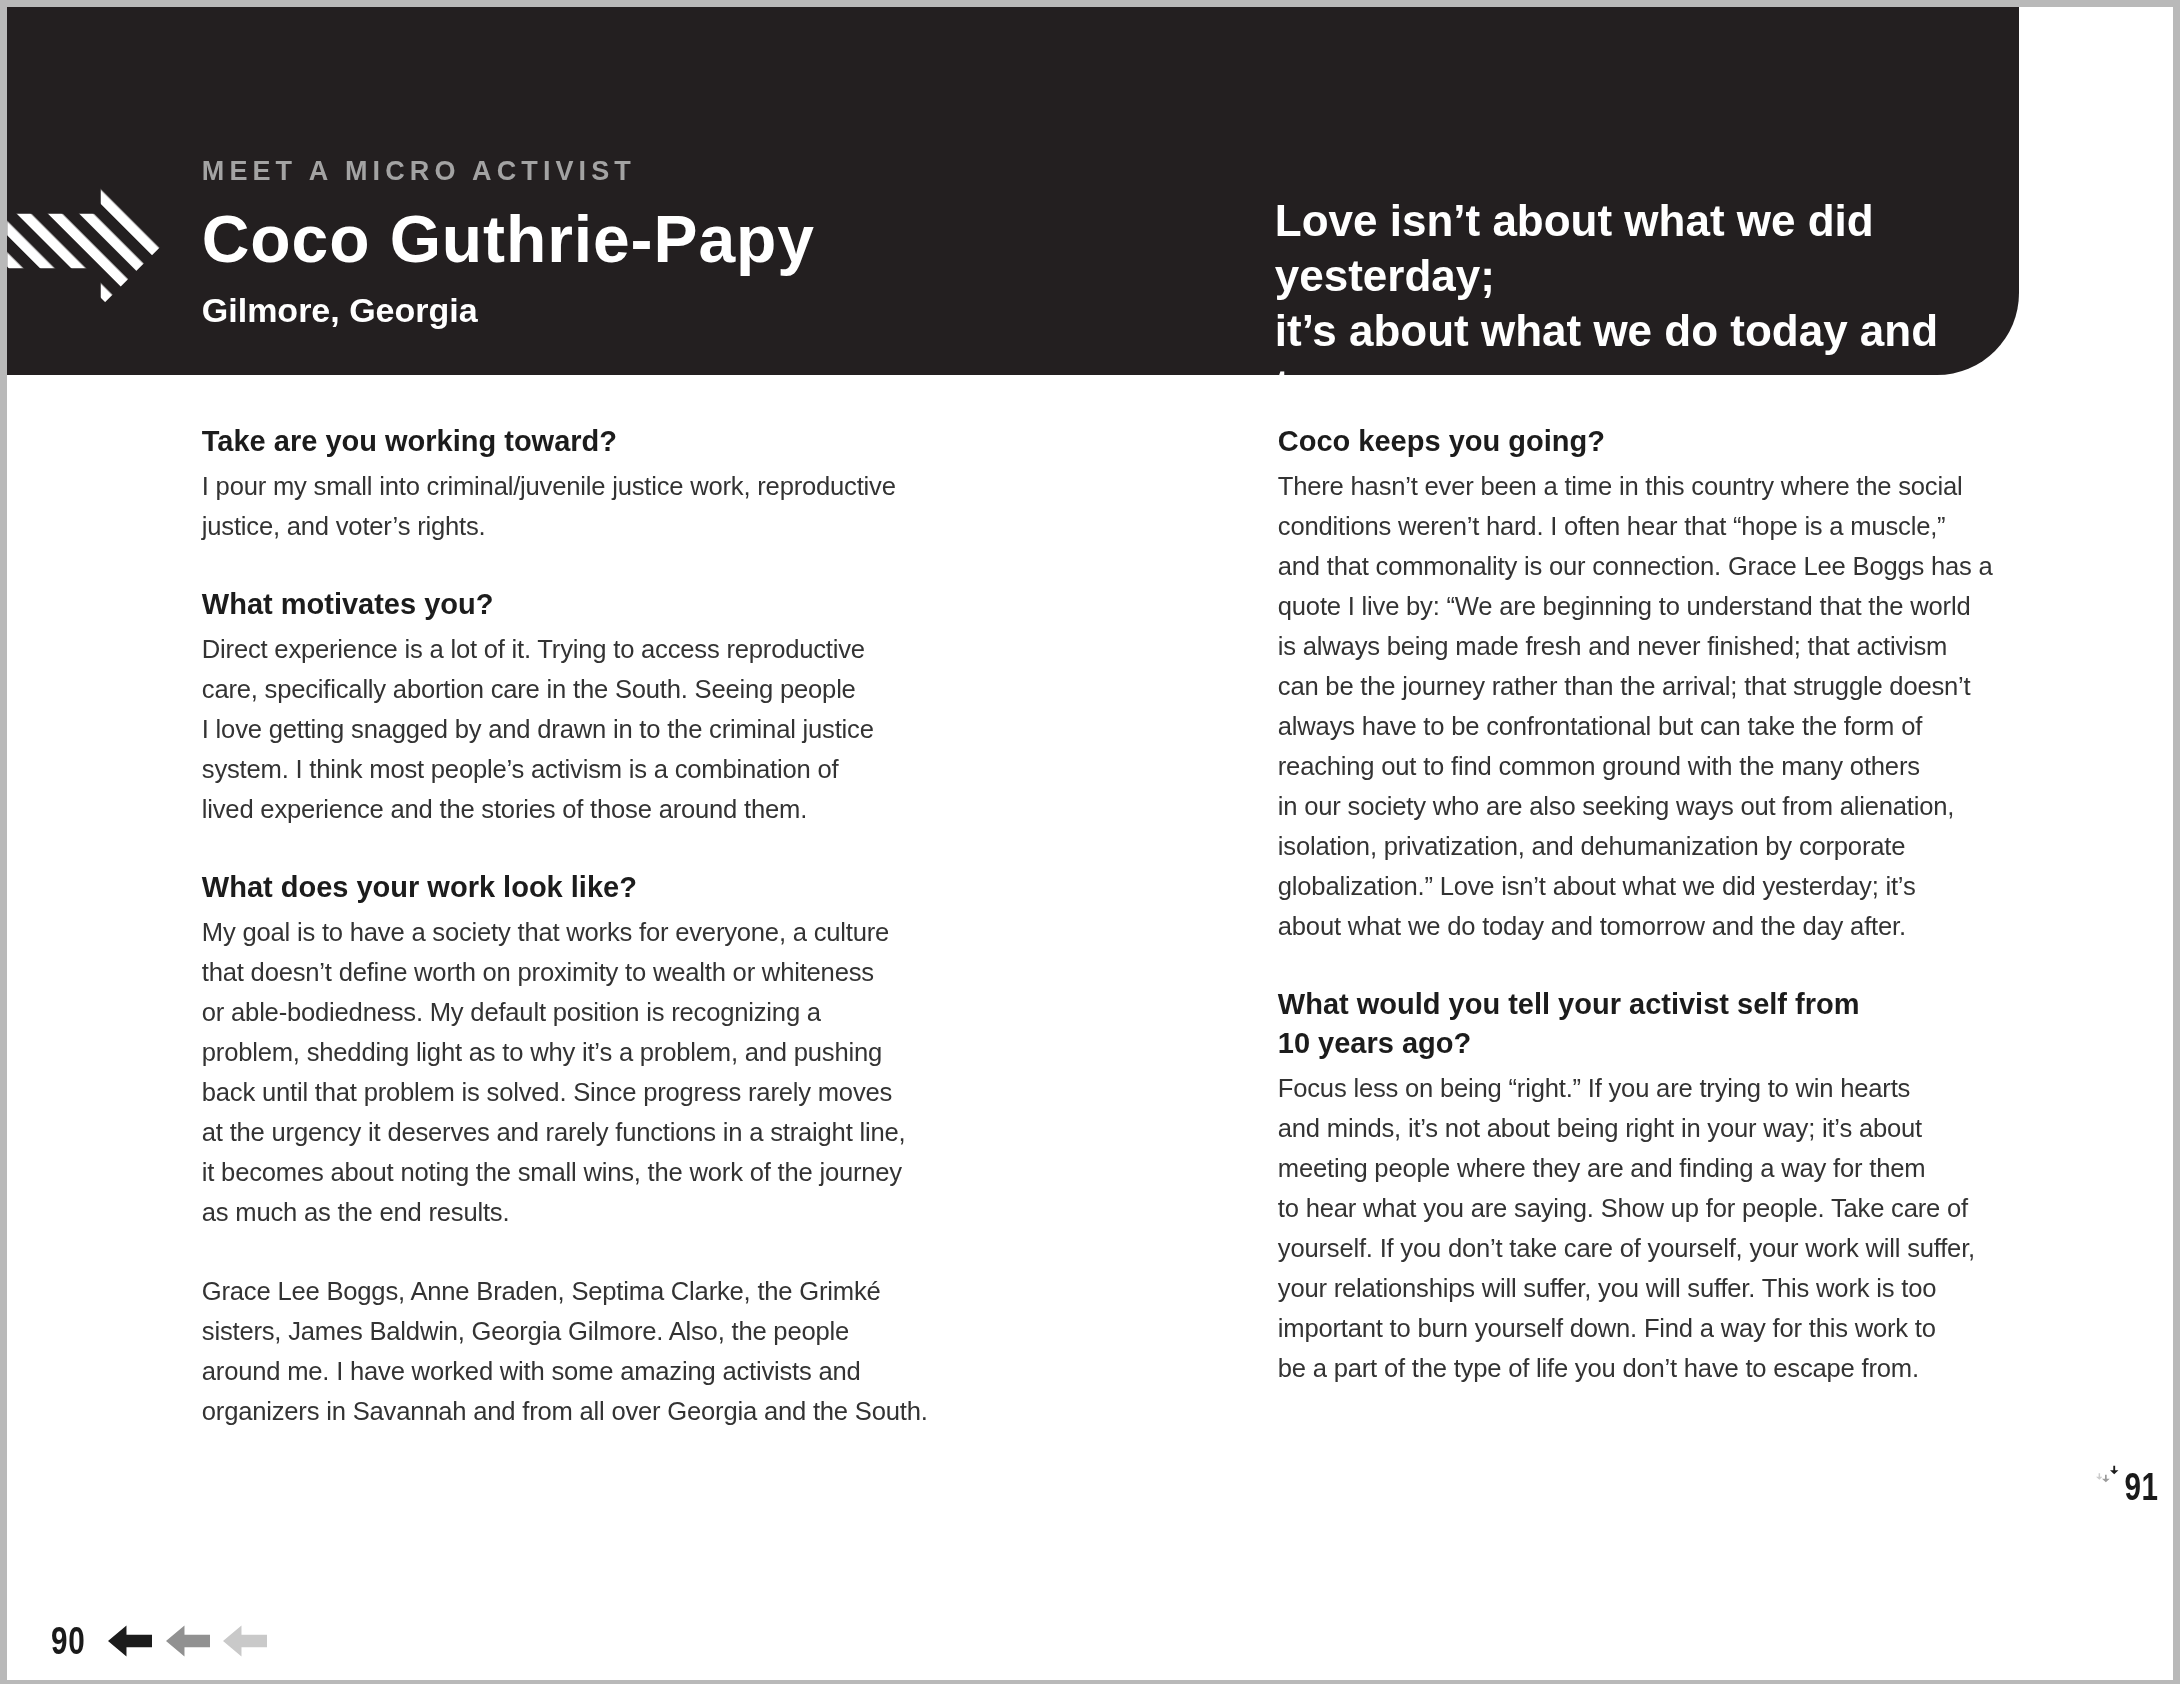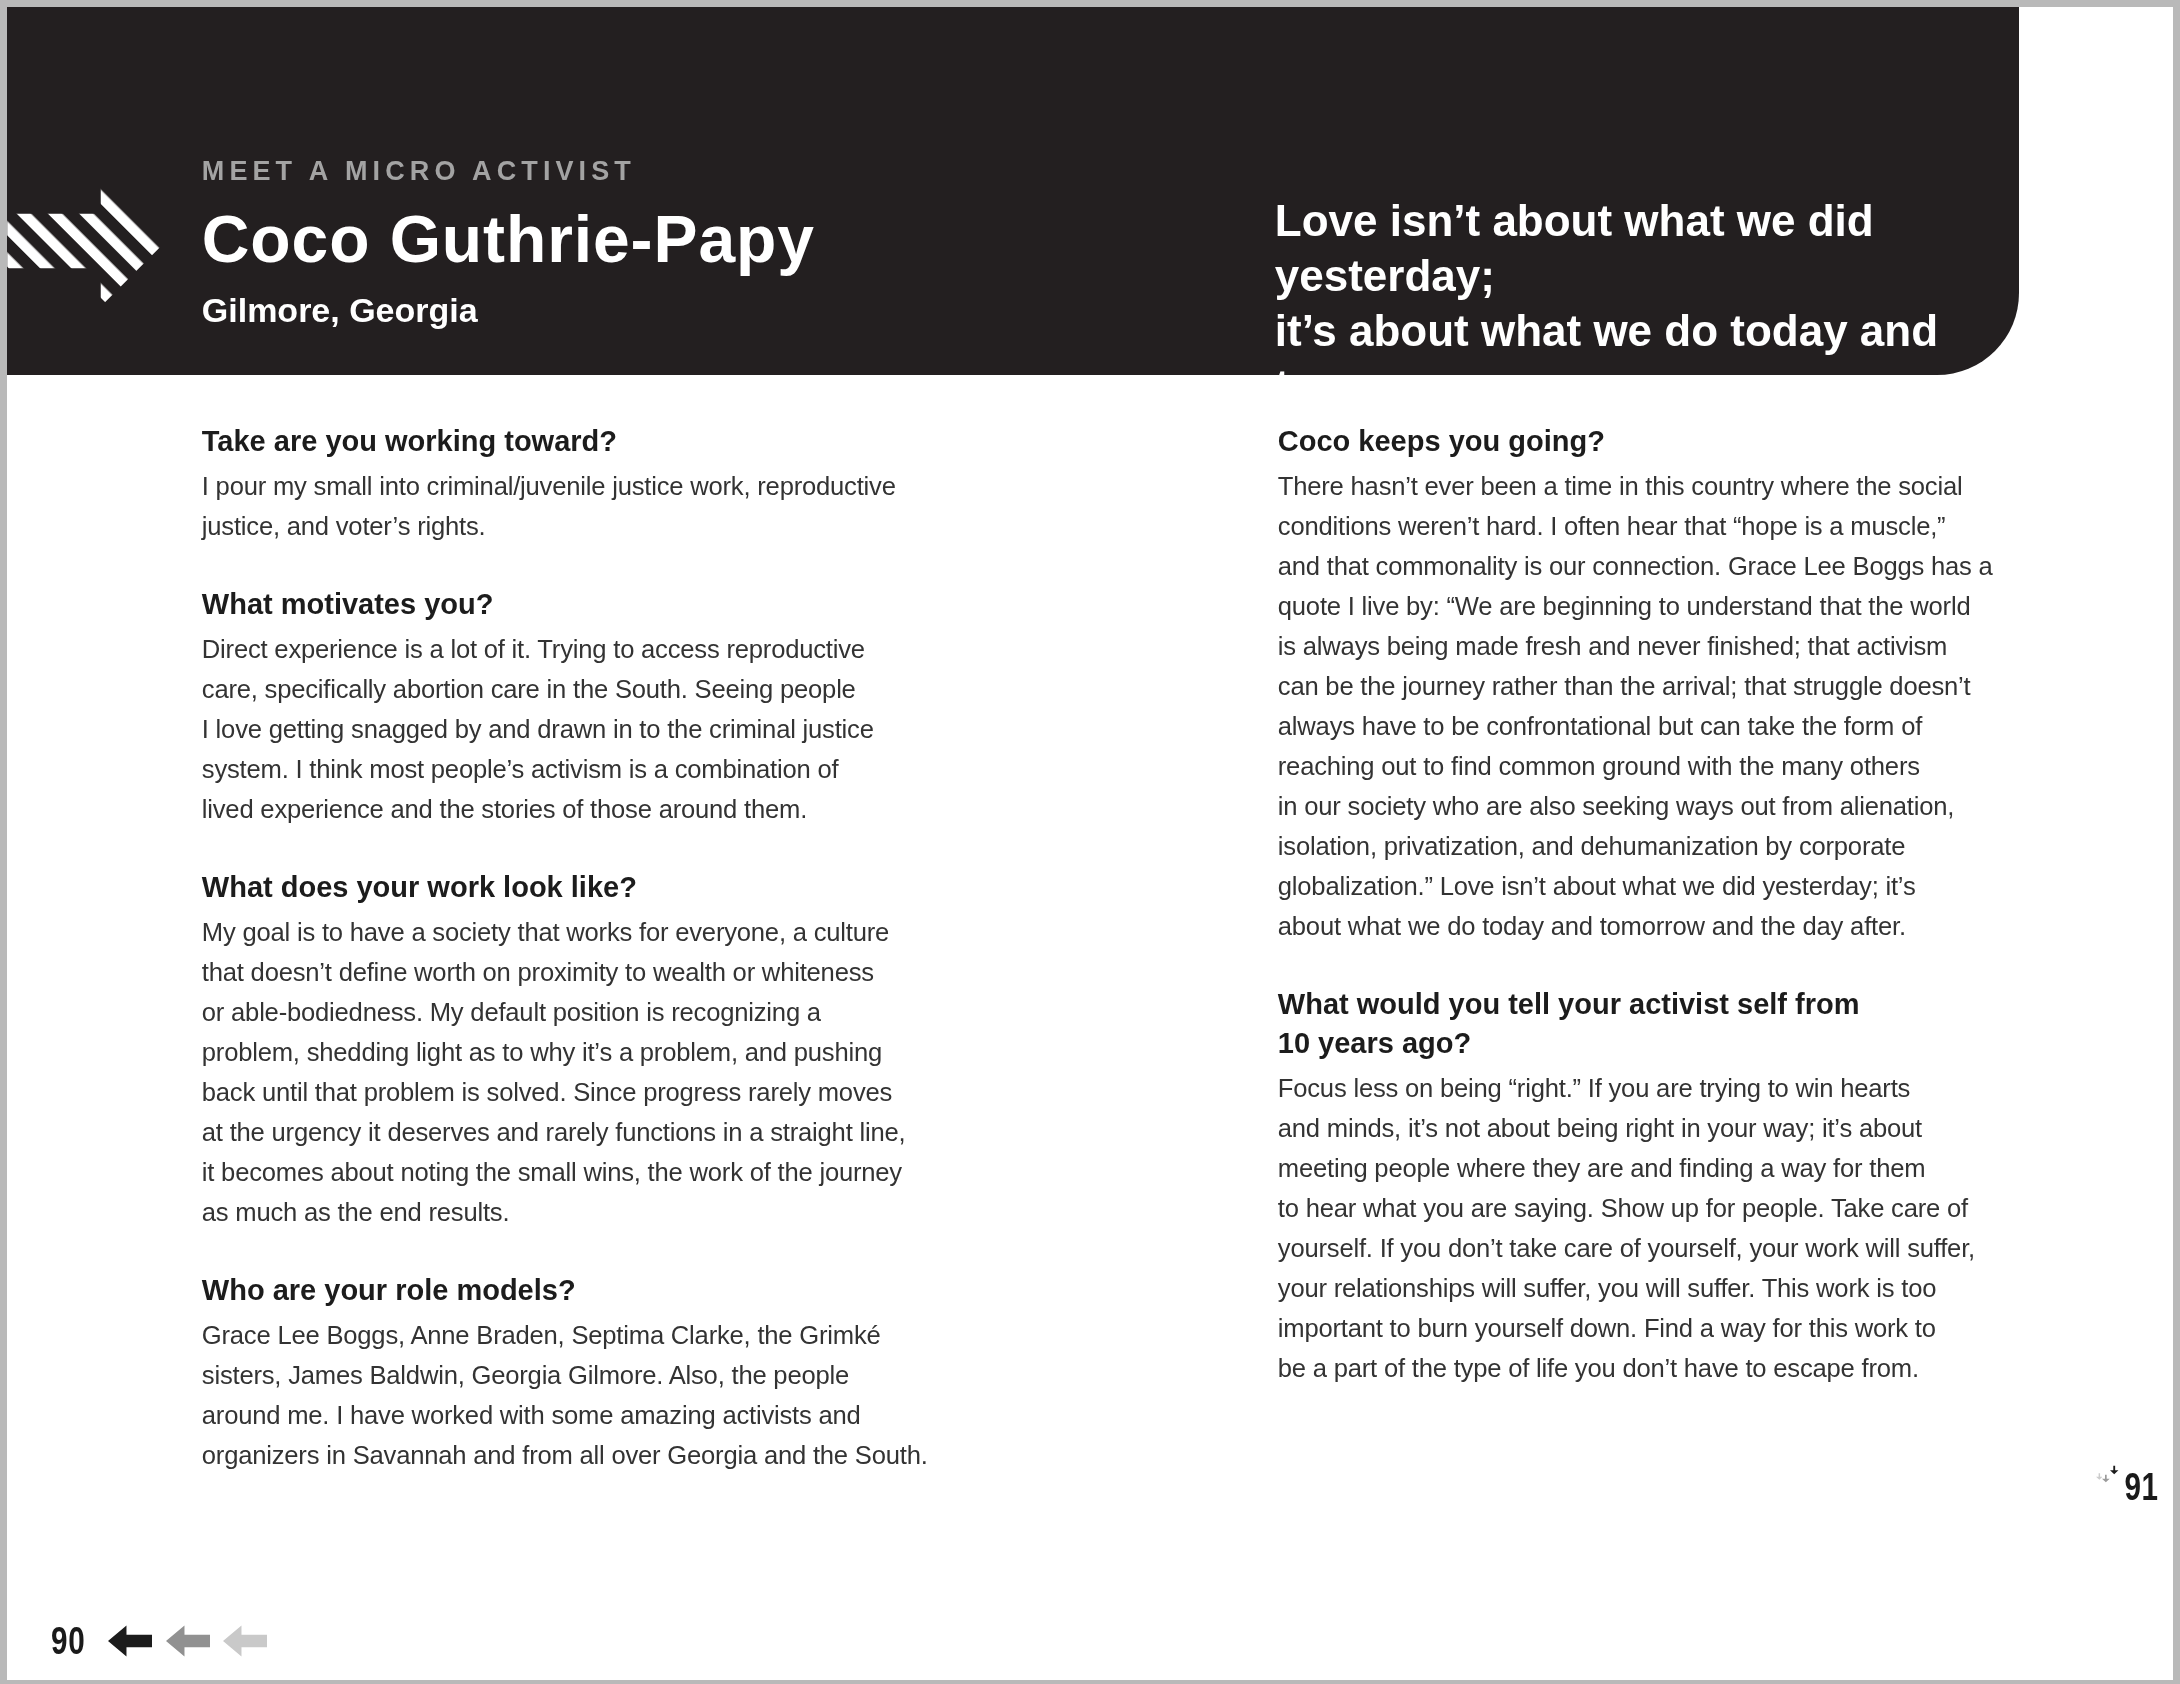--- a/index.html
+++ b/index.html
@@ -176,21 +176,20 @@
       <div class="qa-answer">My goal is to have a society that works for everyone, a culture
 that doesn’t define worth on proximity to wealth or whiteness
 or able-bodiedness. My default position is recognizing a
 problem, shedding light as to why it’s a problem, and pushing
 back until that problem is solved. Since progress rarely moves
 at the urgency it deserves and rarely functions in a straight line,
 it becomes about noting the small wins, the work of the journey
 as much as the end results.</div>
     </div>
     <div class="qa-block">
-      <div class="qa-question">Who are your role models?</div>
       <div class="qa-answer">Grace Lee Boggs, Anne Braden, Septima Clarke, the Grimké
 sisters, James Baldwin, Georgia Gilmore. Also, the people
 around me. I have worked with some amazing activists and
 organizers in Savannah and from all over Georgia and the South.</div>
     </div>
   </div>
 
   <div class="col col-right">
     <div class="qa-block">
       <div class="qa-question">Coco keeps you going?</div>

